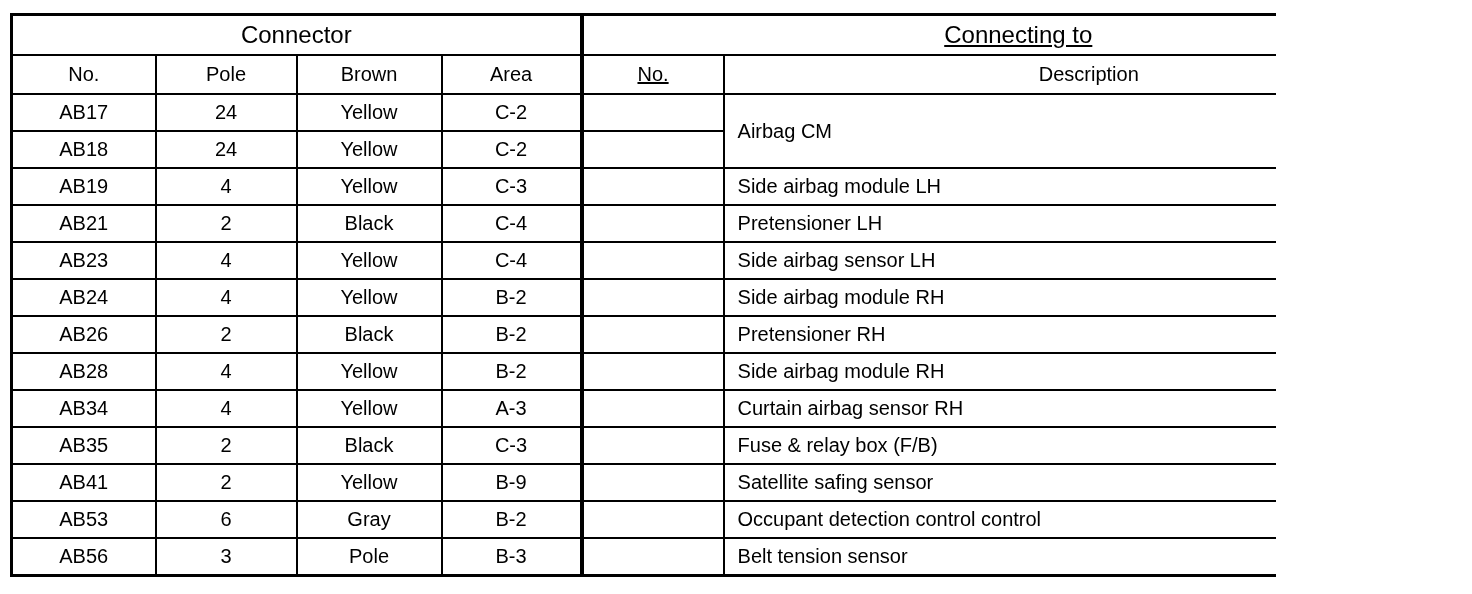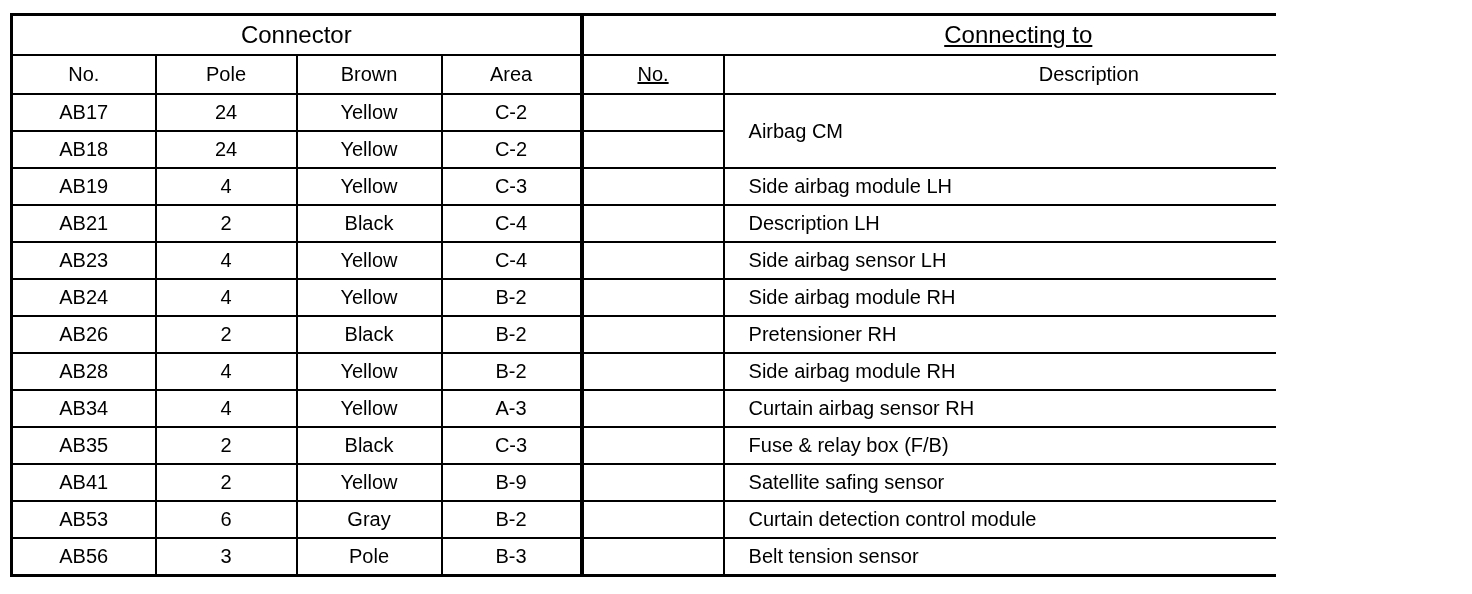--- a/index.html
+++ b/index.html
@@ -47,21 +47,21 @@
   .connector-table tbody tr {
     height: 37px;
     margin-top: 40px;
   }
   .connector-table .divider-left {
     border-left-width: 4px;
     text-decoration: underline;
   }
   .connector-table td.desc {
     text-align: left;
-    padding-left: 24px;
+    padding-left: 13px;
   }
 </style>
 </head>
 <body>
 
 <div class="page">
   <table class="connector-table">
     <colgroup>
       <col style="width:144px">
       <col style="width:141px">
@@ -107,21 +107,21 @@
           <td>C-3</td>
           <td class="divider-left"></td>
           <td class="desc">Side airbag module LH</td>
         </tr>
         <tr>
           <td>AB21</td>
           <td>2</td>
           <td>Black</td>
           <td>C-4</td>
           <td class="divider-left"></td>
-          <td class="desc">Description LH</td>
+          <td class="desc">Pretensioner LH</td>
         </tr>
         <tr>
           <td>AB23</td>
           <td>4</td>
           <td>Yellow</td>
           <td>C-4</td>
           <td class="divider-left"></td>
           <td class="desc">Side airbag sensor LH</td>
         </tr>
         <tr>
@@ -171,21 +171,21 @@
           <td>B-9</td>
           <td class="divider-left"></td>
           <td class="desc">Satellite safing sensor</td>
         </tr>
         <tr>
           <td>AB53</td>
           <td>6</td>
           <td>Gray</td>
           <td>B-2</td>
           <td class="divider-left"></td>
-          <td class="desc">Curtain detection control module</td>
+          <td class="desc">Occupant detection control control</td>
         </tr>
         <tr>
           <td>AB56</td>
           <td>3</td>
           <td>Pole</td>
           <td>B-3</td>
           <td class="divider-left"></td>
           <td class="desc">Belt tension sensor</td>
         </tr>
       </tbody>

